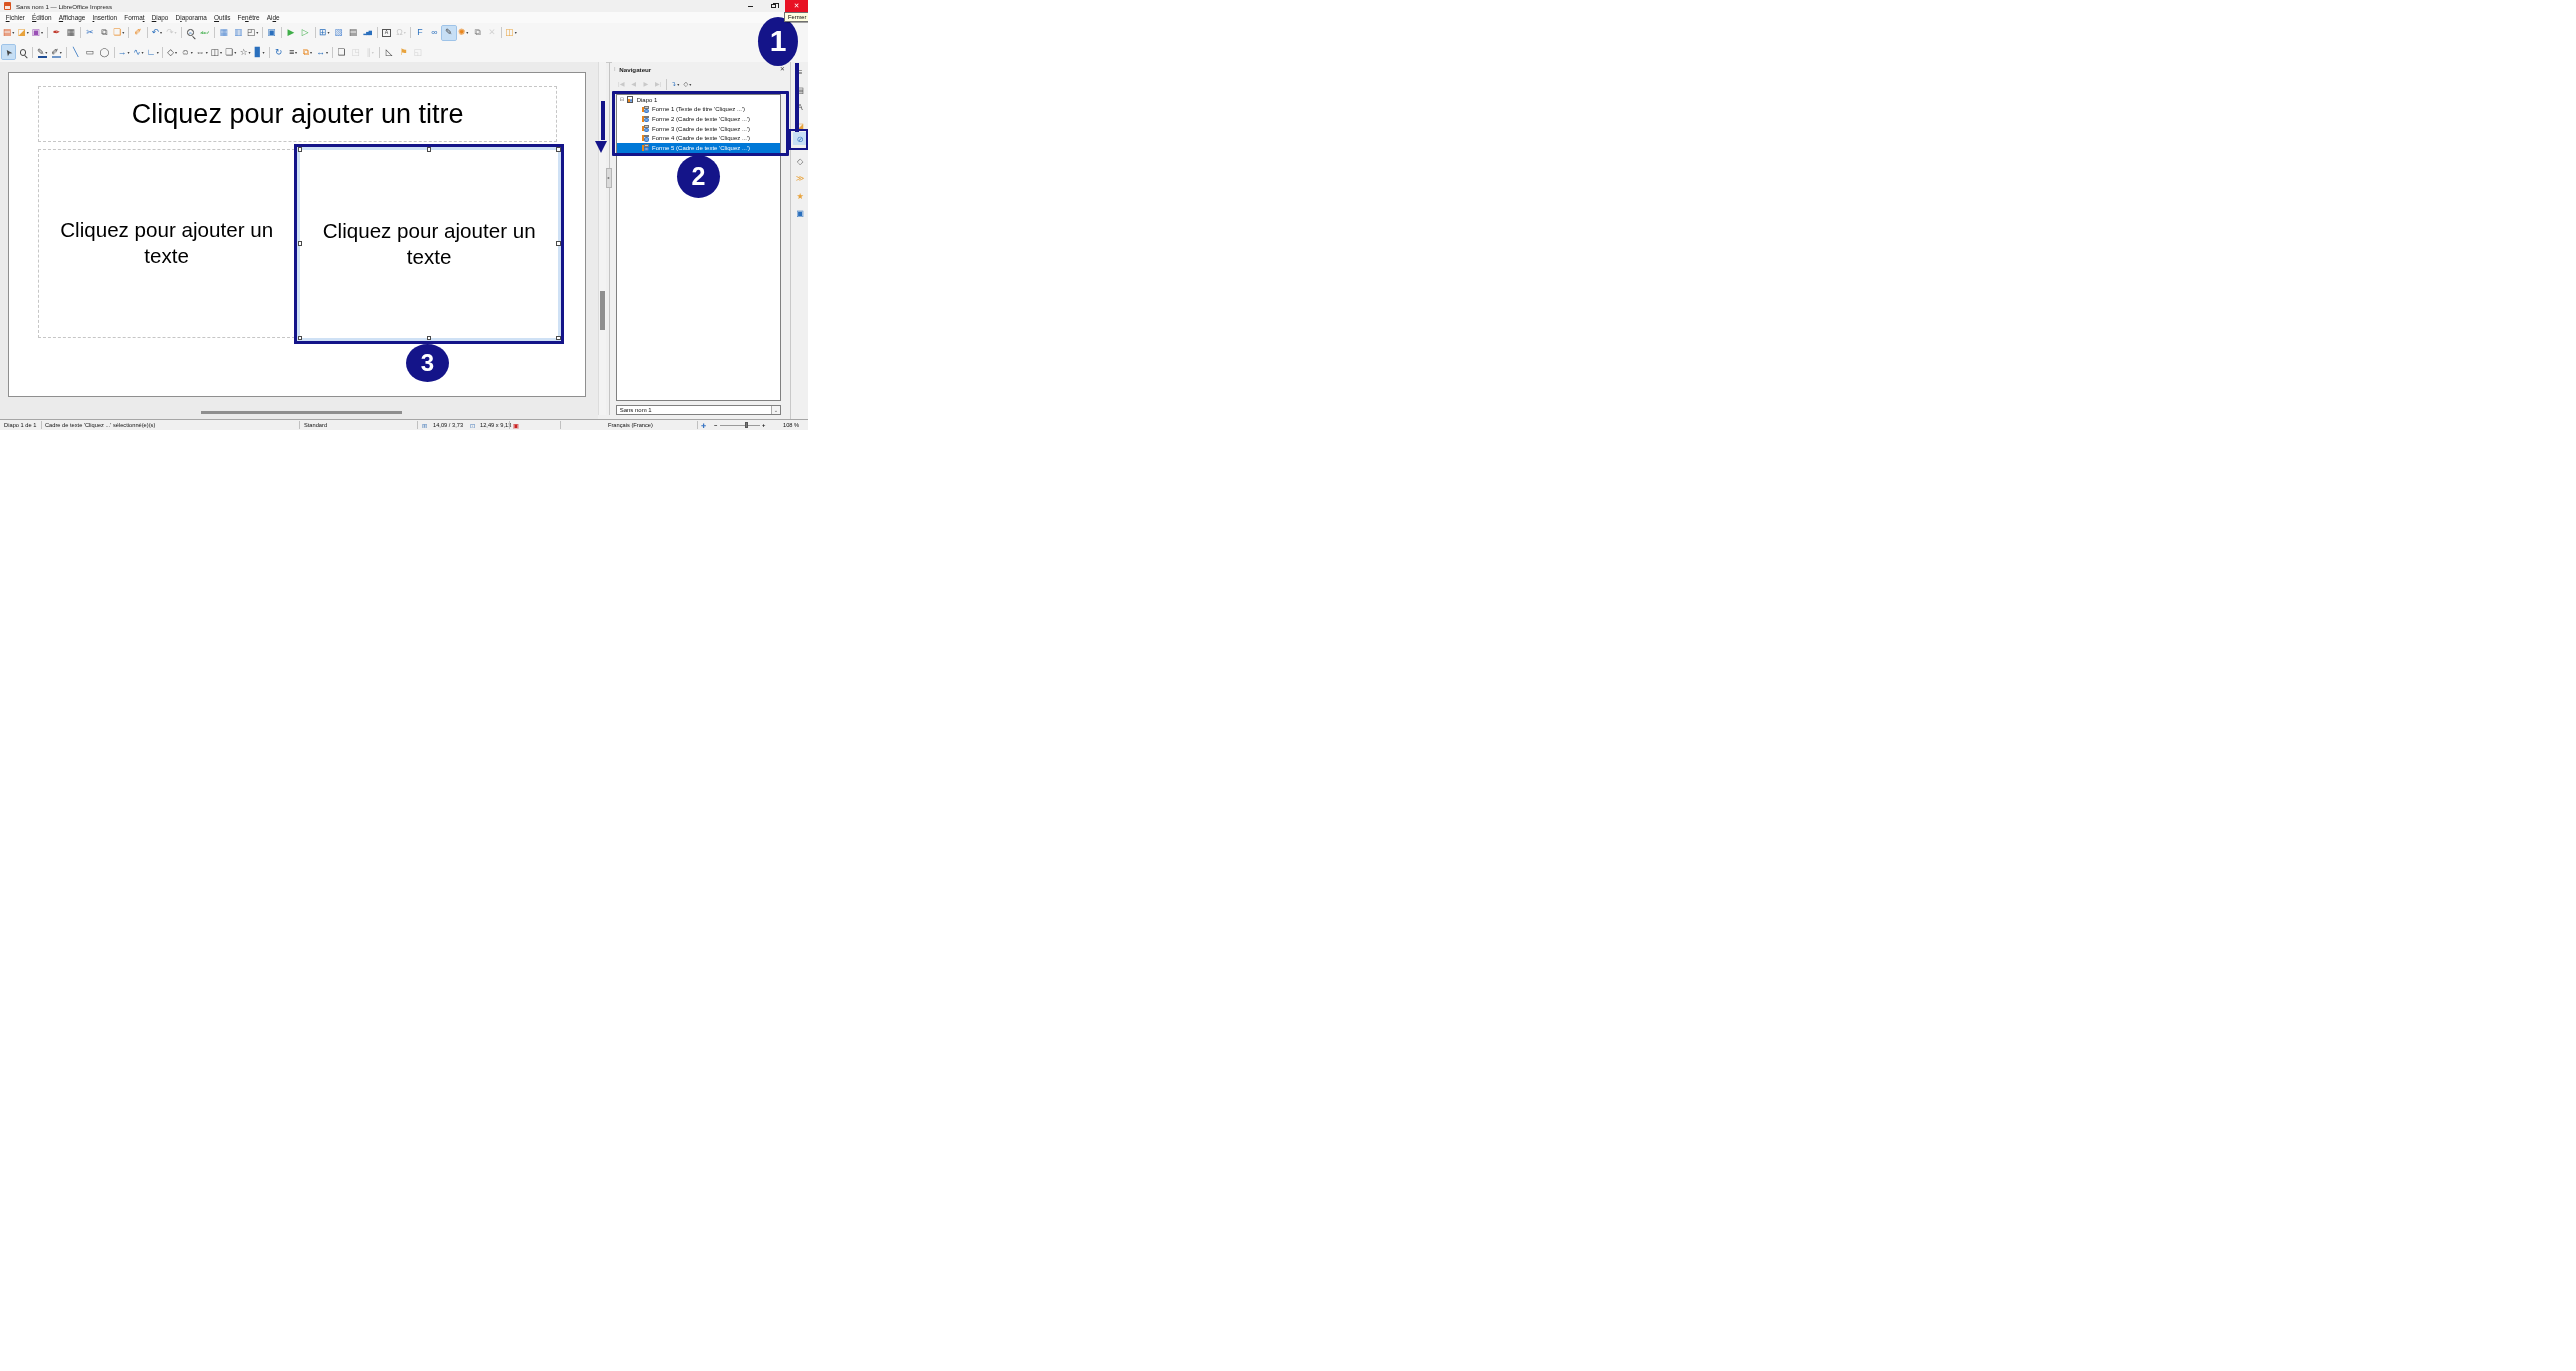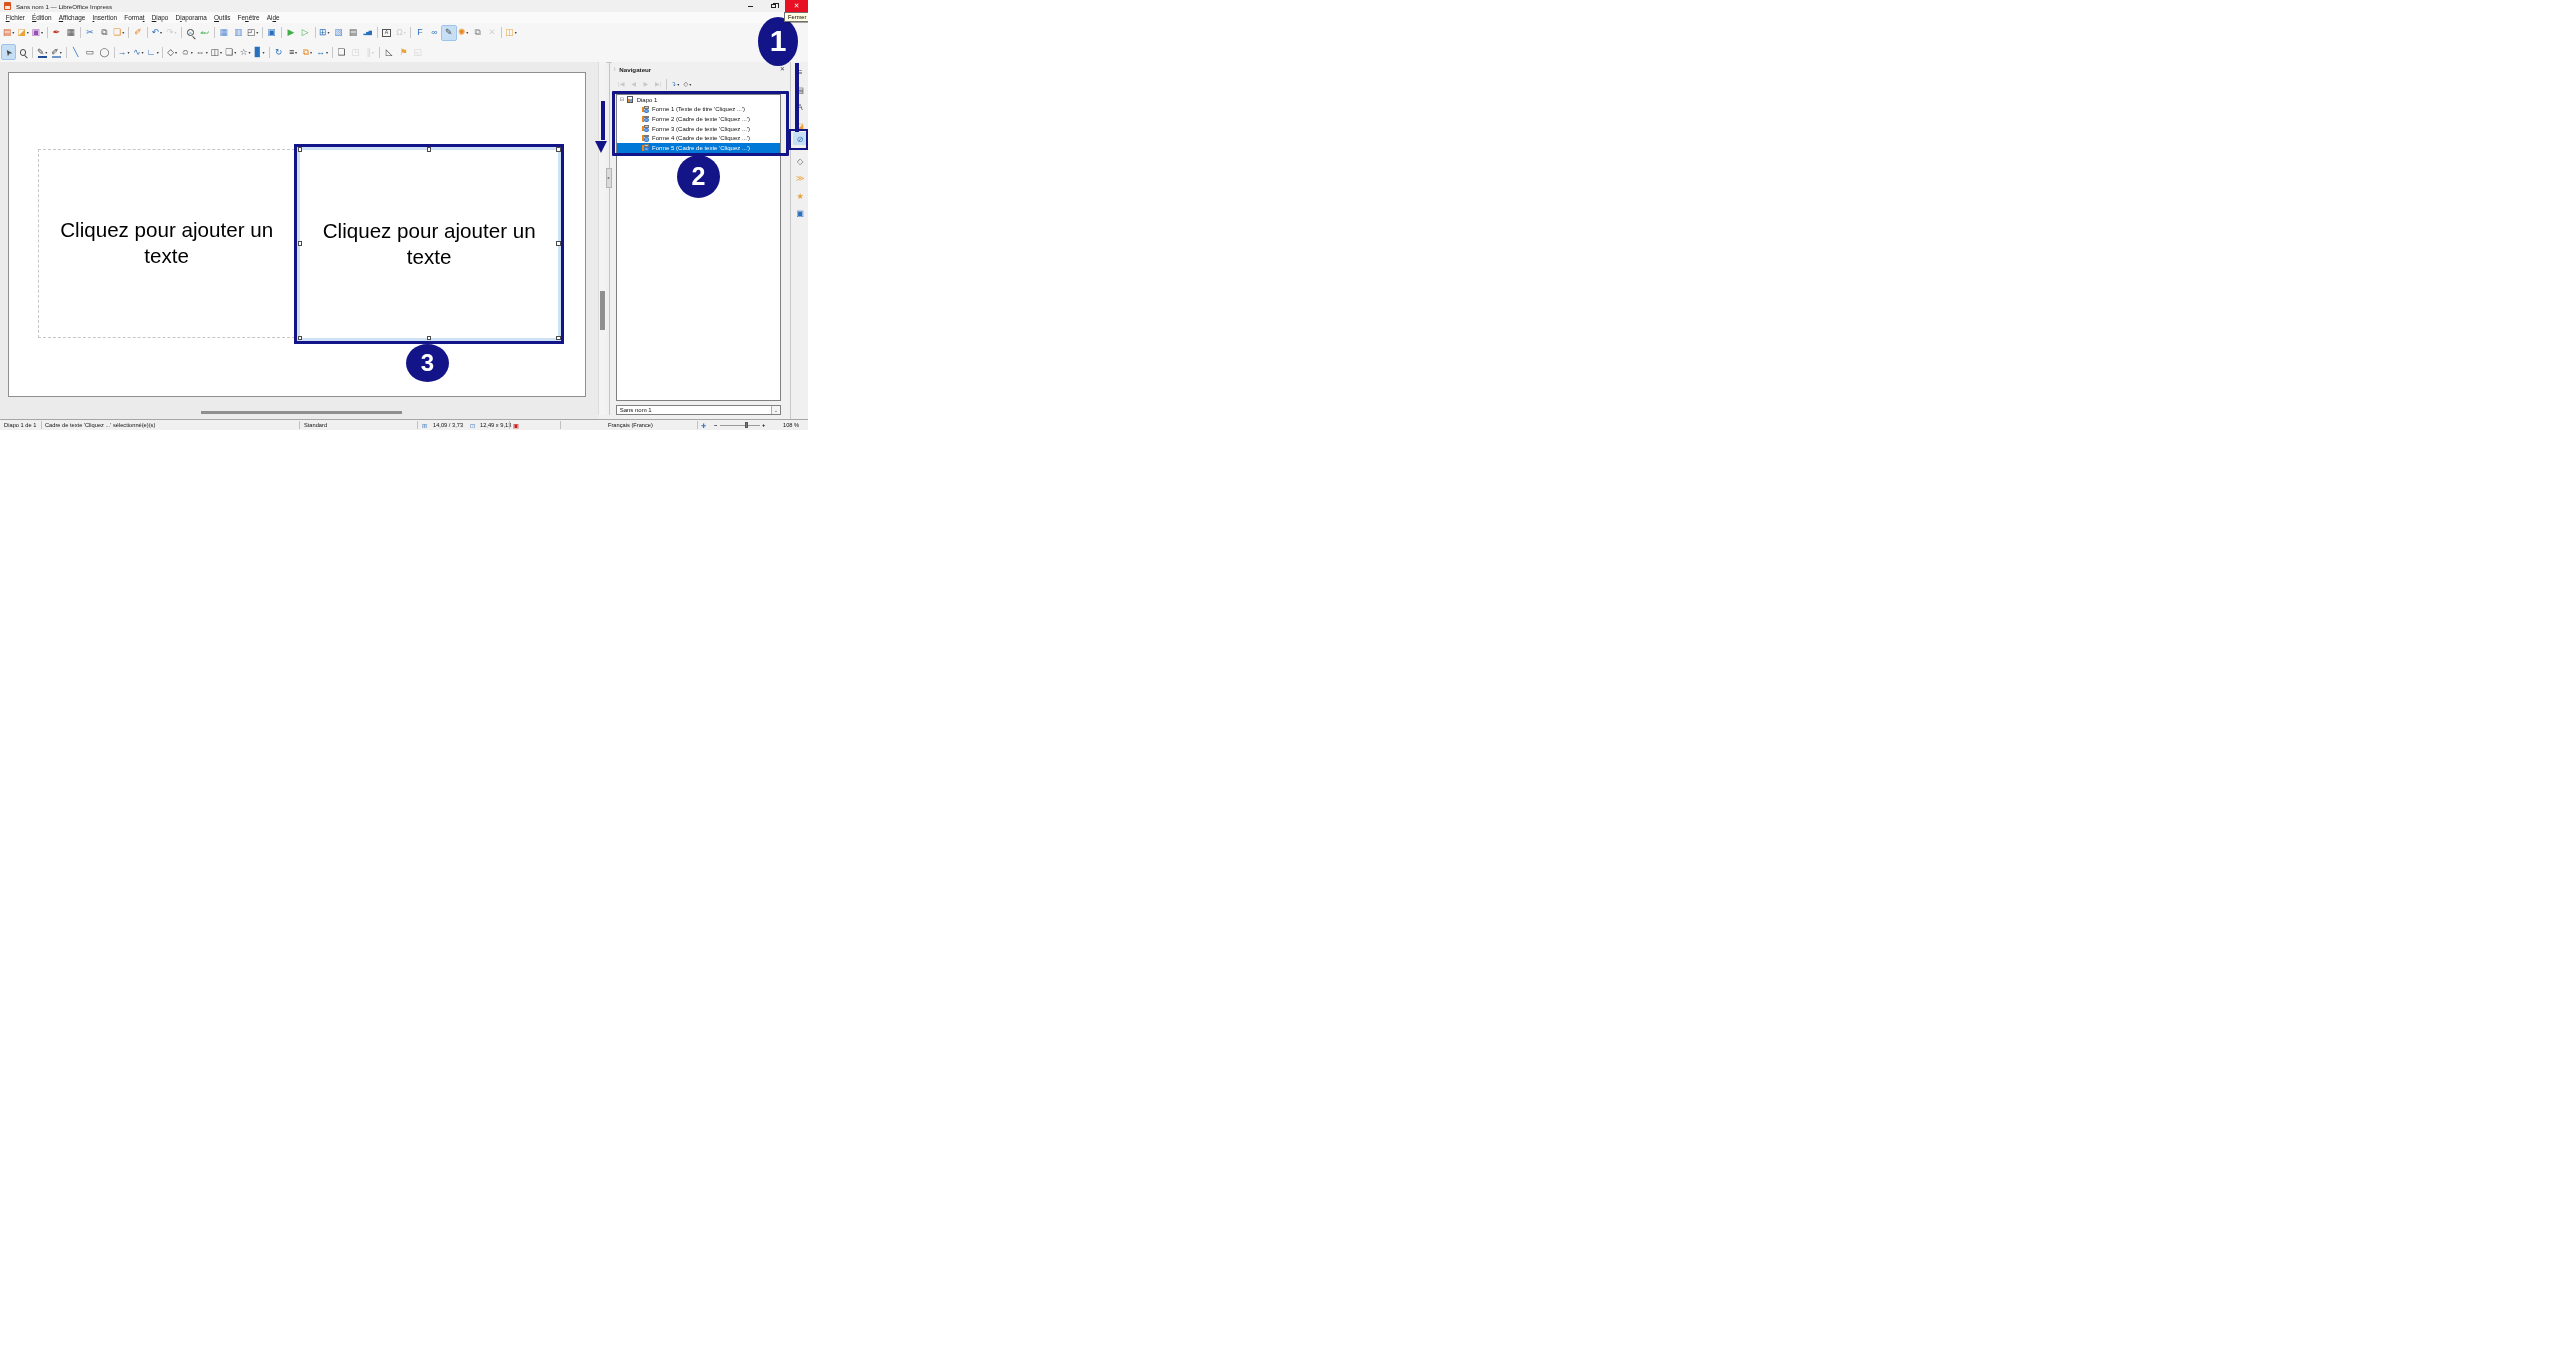--- a/index.html
+++ b/index.html
@@ -349,20 +349,23 @@
       <div class="tb-btn">
         <span class="glyph" style="color: rgb(232, 163, 61);">⚑</span>
       </div>
       <div class="tb-btn disabled">
         <span class="glyph" style="color: rgb(170, 170, 170);">◱</span>
       </div>
     </div>
 
   <div class="workspace">
     <div class="slide">
+      <div class="ph title-ph">
+          <span>Cliquez pour ajouter un titre</span>
+        </div>
       <div class="ph left-ph">
           <span>Cliquez pour ajouter un texte</span>
         </div>
       <div class="selwrap">
         <div class="selband">
             <span>Cliquez pour ajouter un texte</span>
           </div>
         <span class="handle h-tl"></span>
         <span class="handle h-tm"></span>
         <span class="handle h-tr"></span>

